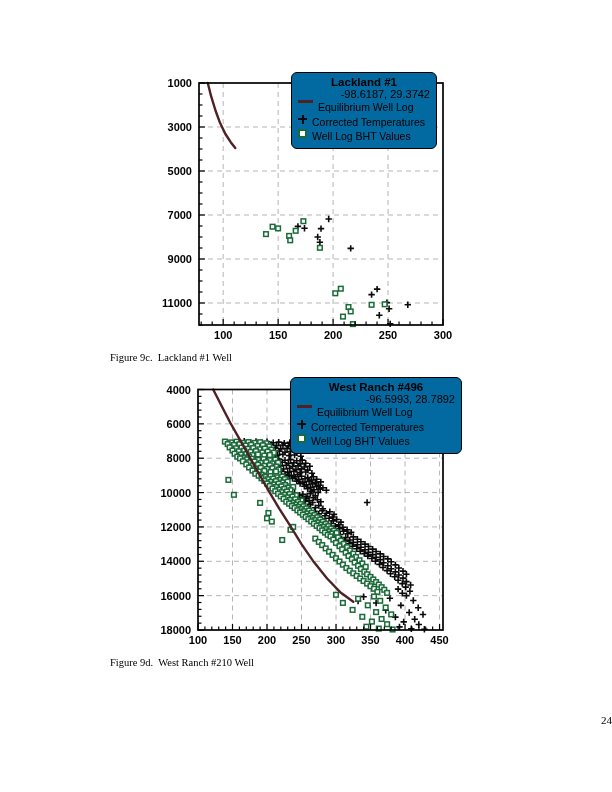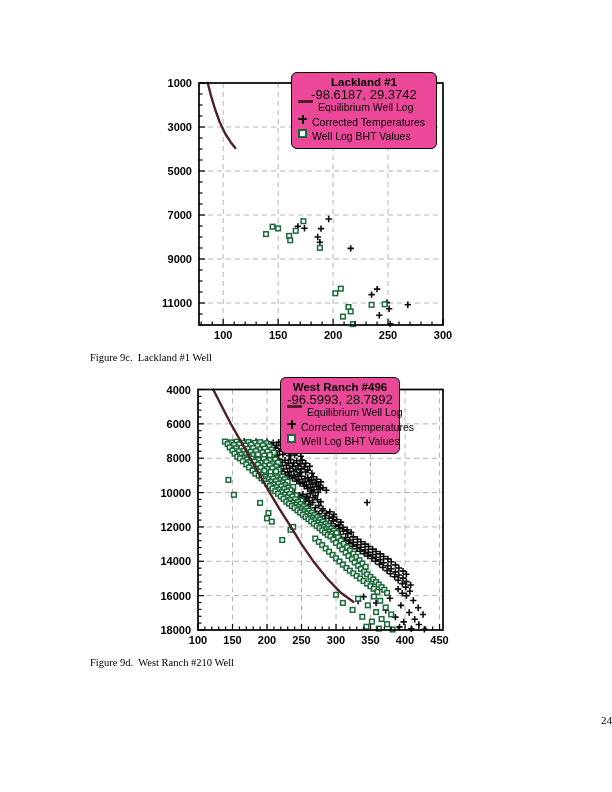--- a/index.html
+++ b/index.html
@@ -1,30 +1,30 @@
 <!DOCTYPE html>
 <html style="--line-color: #4e2126; --plus-color: #0a0a0a; --square-color: #1a6a39; --grid-color: #b5b5b5;"><head>
 <meta charset="utf-8">
 <style>
   html,body{margin:0;padding:0;background:#ffffff;}
   .page{position:relative;width:612px;height:792px;background:#fff;overflow:hidden;
         font-family:"Liberation Sans",sans-serif;}
   .plot{position:absolute;}
-  .legend{position:absolute;background:#ec4899;border:1.4px solid #000;border-radius:6px;
+  .legend{position:absolute;background:#0369a1;border:1.4px solid #000;border-radius:6px;
           padding:3px 6px 4px 6px;box-sizing:border-box;}
   .lg-title{font-size:11.5px;font-weight:bold;text-align:center;line-height:13px;color:#000;}
-  .lg-sub{font-size:13px;text-align:center;line-height:11px;color:#000;}
+  .lg-sub{font-size:11px;text-align:right;line-height:11px;color:#000;}
   .lg-item{display:flex;align-items:flex-start;gap:5px;font-size:10.5px;line-height:14.5px;color:#000;white-space:nowrap;}
   .mk{flex-shrink:0;display:inline-block;position:relative;}
   .mk-line{width:15px;height:2.6px;background:var(--line-color);}
   .mk-plus{width:9px;height:9px;}
   .mk-plus::before{content:"";position:absolute;left:0;right:0;top:3.5px;height:2px;background:var(--plus-color);}
   .mk-plus::after{content:"";position:absolute;top:0;bottom:0;left:3.5px;width:2px;background:var(--plus-color);}
   .mk-square{width:5px;height:5px;border:2px solid var(--square-color);background:#fff;}
-  .caption{position:absolute;font-family:"Liberation Serif",serif;font-size:10.5px;color:#000;white-space:pre;}
+  .caption{position:absolute;font-family:"Liberation Serif",serif;font-size:10.5px;color:#000;white-space:pre;margin-left:20px;}
   .page-number{position:absolute;top:714px;left:0;width:100%;text-align:right;
                font-family:"Liberation Serif",serif;font-size:11px;color:#000;}
   
   .grid{stroke:var(--grid-color);stroke-width:1;stroke-dasharray:5 4;fill:none;}
   .eqline{stroke:var(--line-color);stroke-width:2.4;fill:none;stroke-linecap:round;stroke-linejoin:round;}
   .plus{stroke:var(--plus-color);stroke-width:1.6;fill:none;}
   .bht{fill:#fff;stroke:var(--square-color);stroke-width:1.5;}
   .tick{stroke:#000;stroke-width:1.2;}
   .frame{fill:none;stroke:#000;stroke-width:1.7;}
   .xlab{font:bold 11px "Liberation Sans",sans-serif;fill:#000;text-anchor:middle;}
@@ -480,21 +480,21 @@
         <text x="439.5" y="644" class="xlab">450</text>
         <text x="191" y="393.5" class="ylab">4000</text>
         <text x="191" y="427.9" class="ylab">6000</text>
         <text x="191" y="462.2" class="ylab">8000</text>
         <text x="191" y="496.6" class="ylab">10000</text>
         <text x="191" y="530.9" class="ylab">12000</text>
         <text x="191" y="565.3" class="ylab">14000</text>
         <text x="191" y="599.6" class="ylab">16000</text>
         <text x="191" y="634.0" class="ylab">18000</text>
       </svg>
-    <div class="legend" style="left:280px;top:377px;width:120px">
+    <div class="legend" style="left:290px;top:377px;width:172px">
       <div class="lg-title">West Ranch #496</div>
       <div class="lg-sub">-96.5993, 28.7892</div>
       <div class="lg-item">
         <span class="mk mk-line"></span>
         <span>Equilibrium Well Log</span>
       </div>
       <div class="lg-item">
         <span class="mk mk-plus"></span>
         <span>Corrected Temperatures</span>
       </div>

